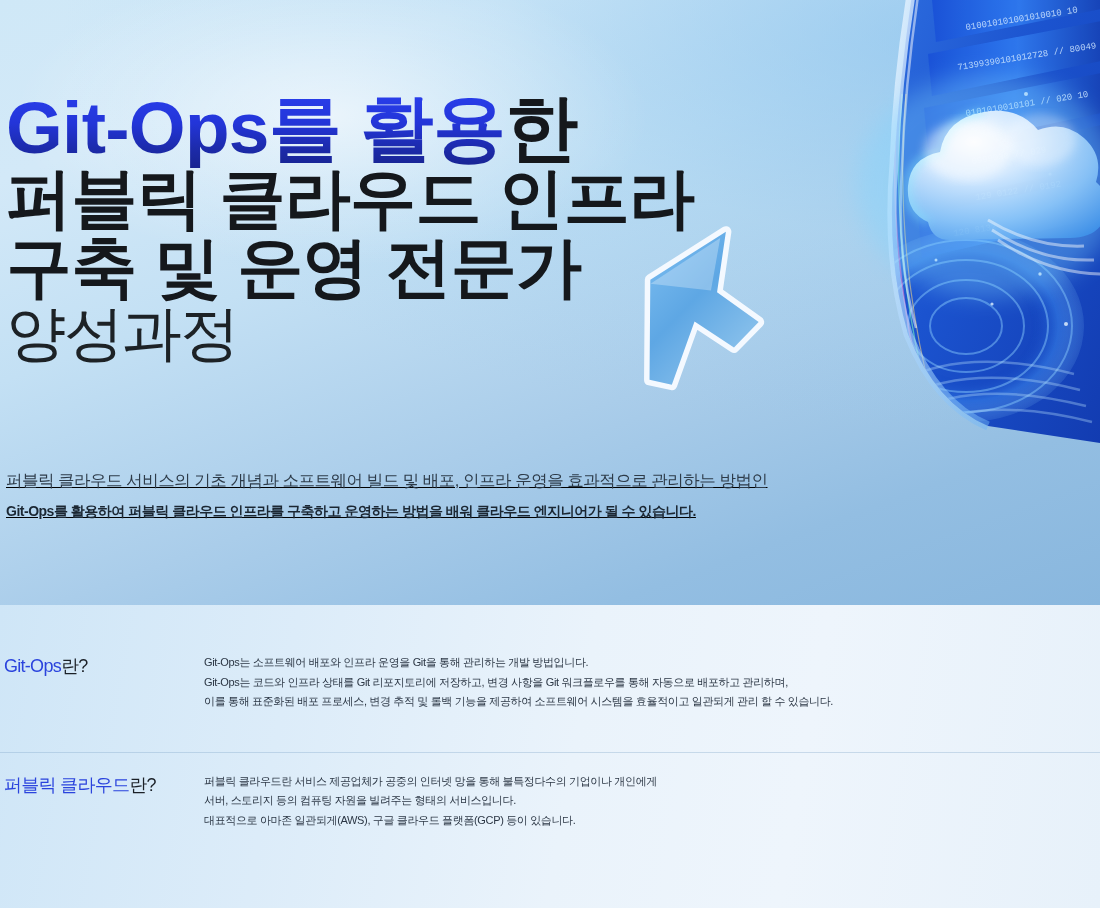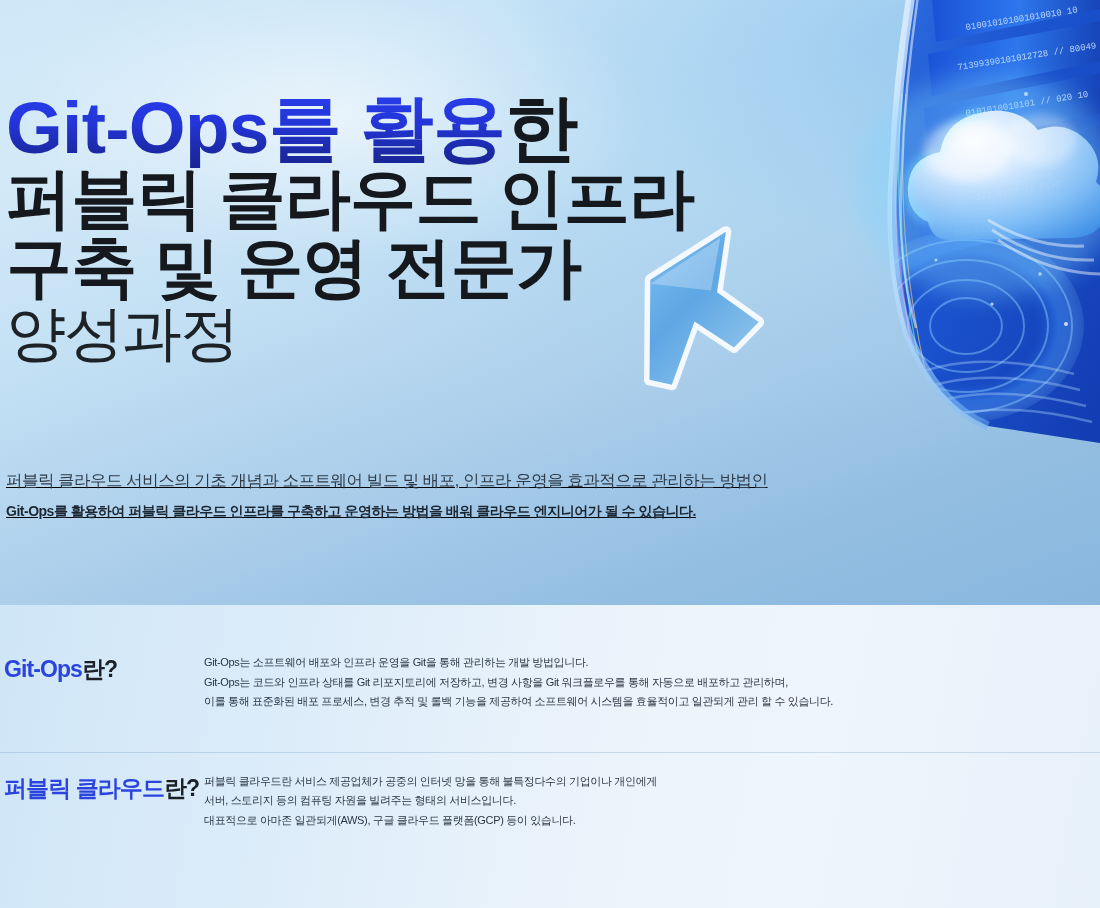--- a/index.html
+++ b/index.html
@@ -124,22 +124,22 @@
   .divider {
     position:absolute;
     left:0; top:147px;
     width:1100px;
     height:1px;
     background:rgba(125,165,200,.34);
   }
 
   .info-label {
     flex:0 0 200px;
-    font-size:23px;
-    font-weight:700;
+    font-size:18px;
+    font-weight:400;
     letter-spacing:-.04em;
     white-space:nowrap;
     padding-top:1px;
   }
   .lbl-blue { color:#2b44dd; }
   .lbl-dark { color:#1b2027; }
 
   .info-body {
     flex:1 1 auto;
     padding-right:6px;

